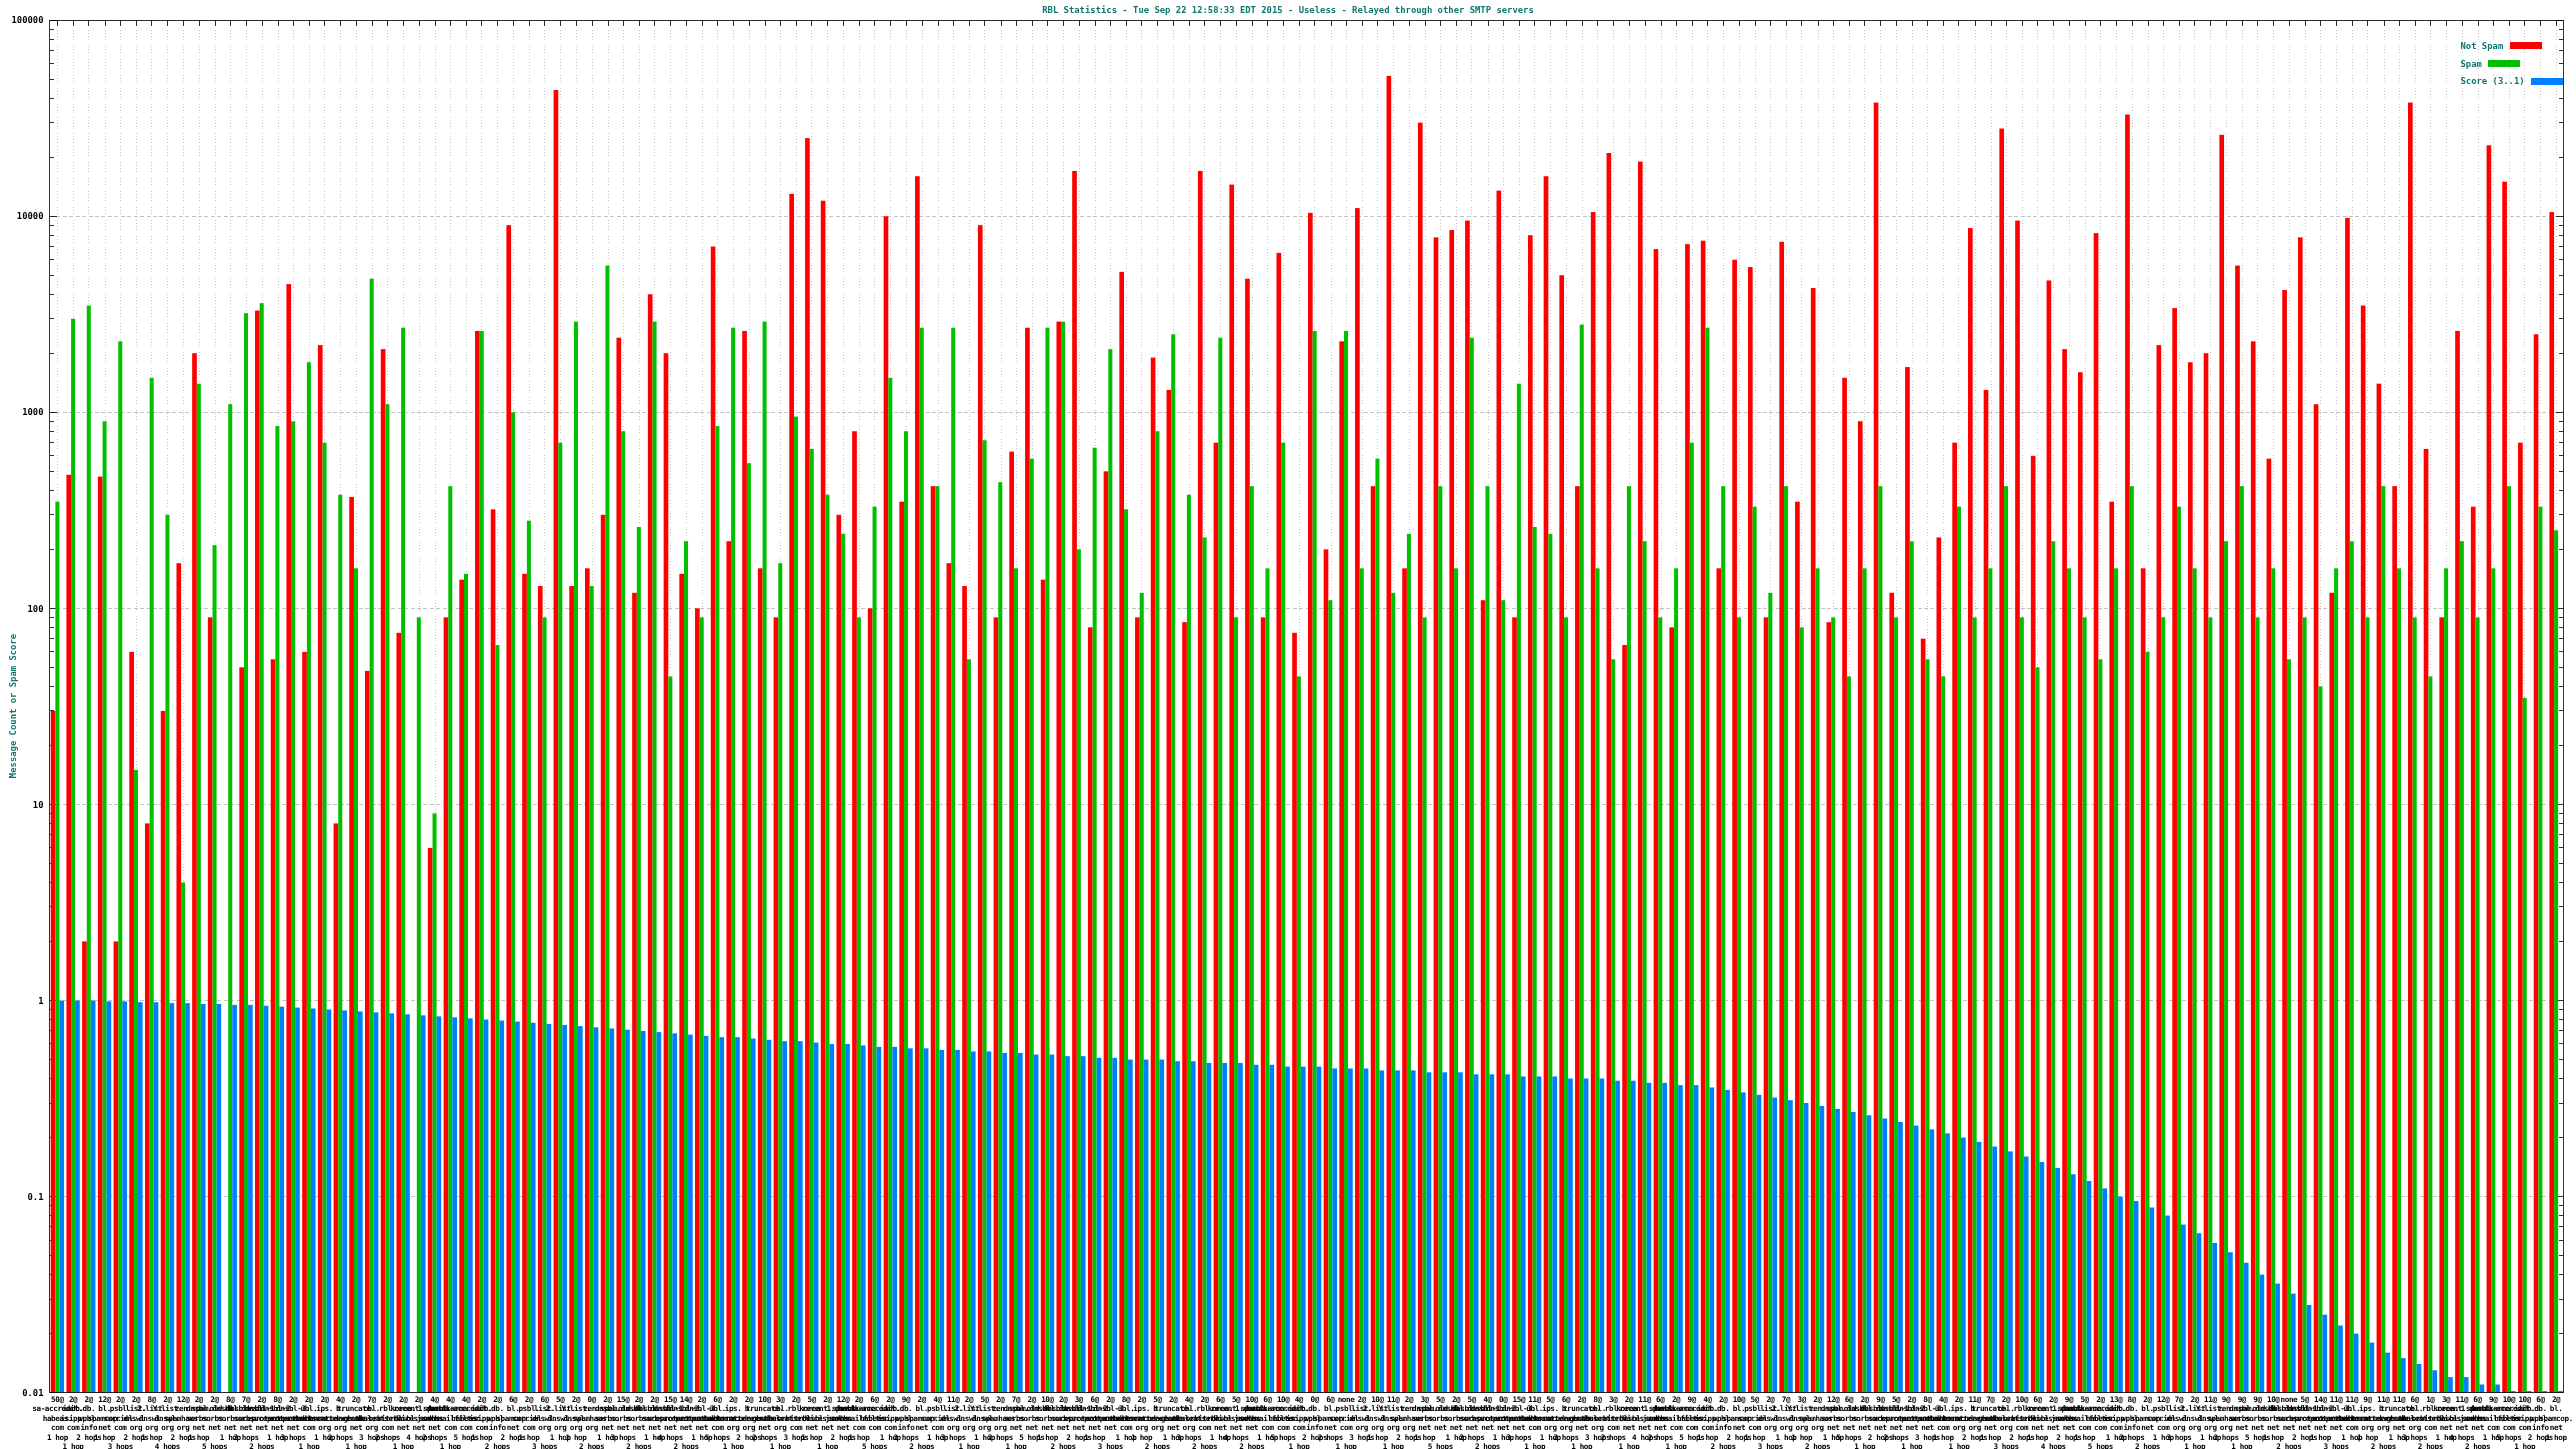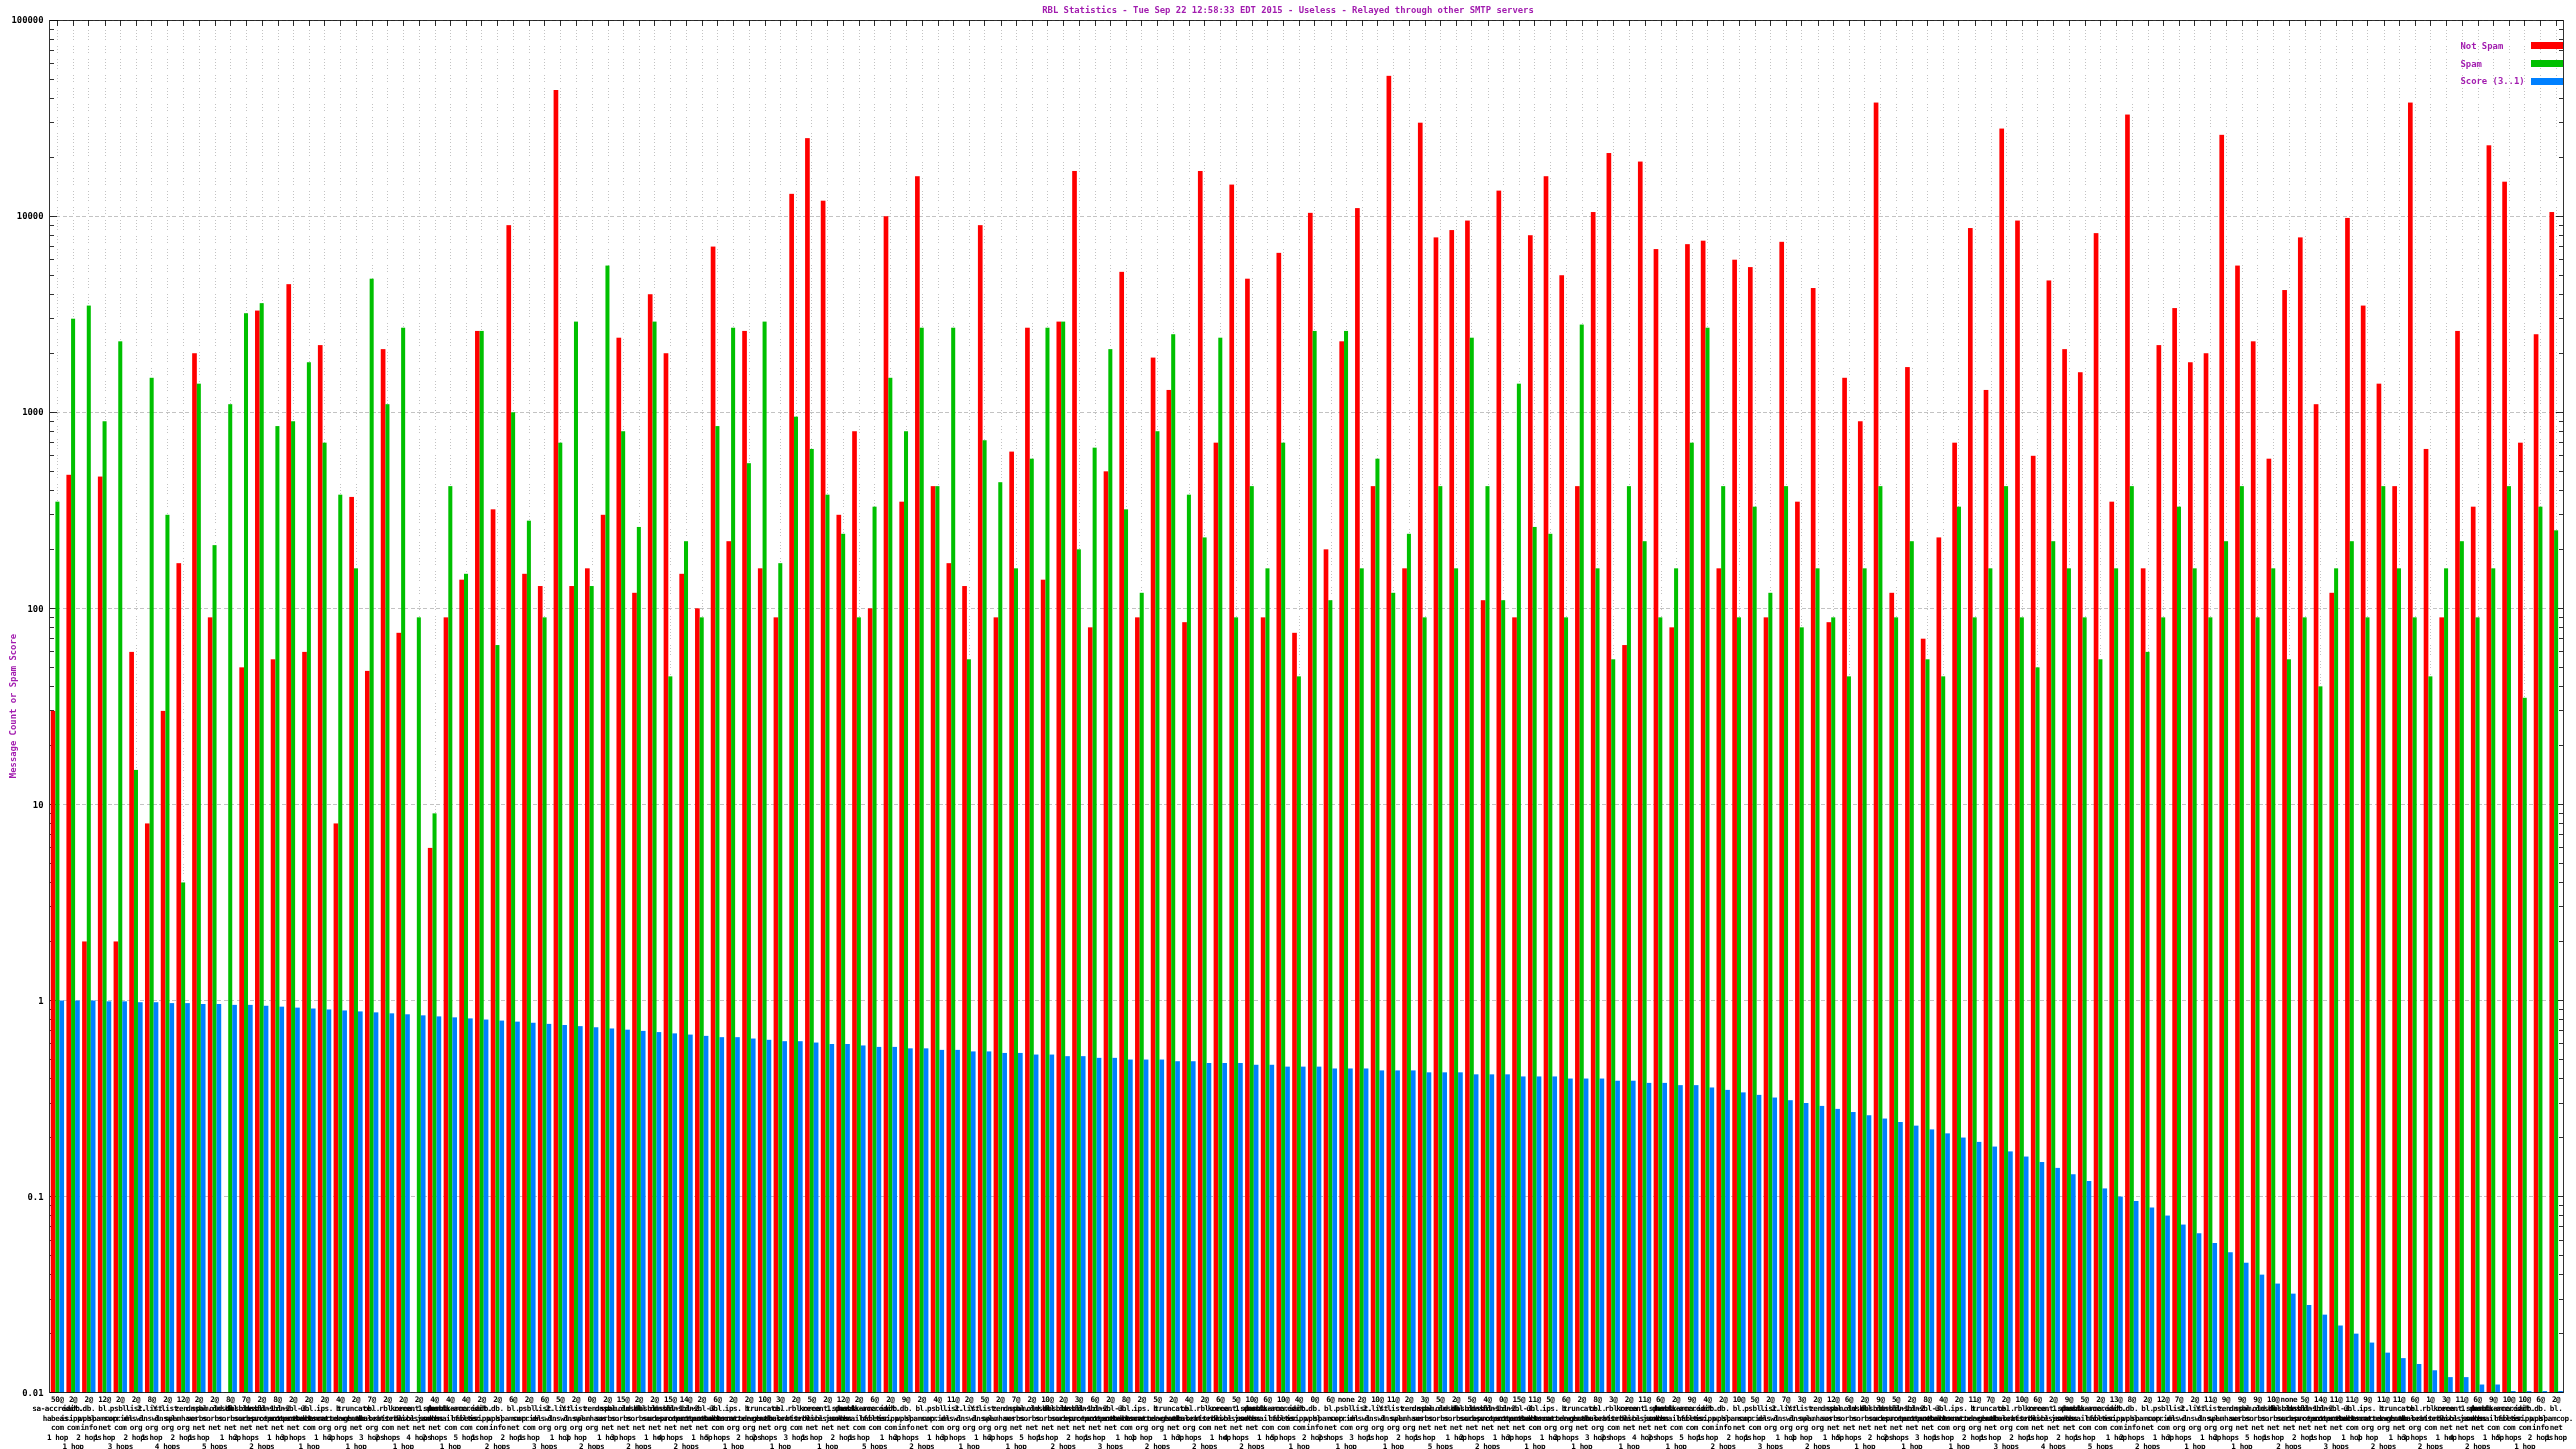--- a/index.html
+++ b/index.html
@@ -1,23 +1,23 @@
 <!DOCTYPE html>
 <html style="font-size:13px"><head>
 <meta charset="utf-8">
 <style>
   html,body{margin:0;padding:0;background:#ffffff;width:2576px;height:1449px;overflow:hidden;}
   .stage{position:relative;width:2576px;height:1449px;background:#ffffff;
-         font-family:"DejaVu Sans Mono","Liberation Mono",monospace;color:#a21caf;}
+         font-family:"DejaVu Sans Mono","Liberation Mono",monospace;color:#0f766e;}
   .title{position:absolute;left:0;right:0;top:4.8px;text-align:center;
          font-size:8.9px;font-weight:bold;letter-spacing:0px;}
   .ylabel{position:absolute;left:-92px;top:701px;width:209px;text-align:center;
           font-size:8.9px;font-weight:bold;transform:rotate(-90deg);}
   .legend{position:absolute;right:13px;top:37px;}
-  .legend-row{display:flex;align-items:center;justify-content:space-between;height:17.7px;}
+  .legend-row{display:flex;align-items:center;justify-content:flex-start;height:17.7px;}
   .legend-row .lab{font-size:8.9px;font-weight:bold;margin-right:6.4px;white-space:nowrap;}
   .legend-row .sw{width:32px;height:7.2px;display:inline-block;}
   svg{position:absolute;left:0;top:0;}
   text{font-family:"DejaVu Sans Mono","Liberation Mono",monospace;}
 </style>
 </head>
 <body>
 
 <div class="stage">
   <div class="title">RBL Statistics - Tue Sep 22 12:58:33 EDT 2015 - Useless - Relayed through other SMTP servers</div>

